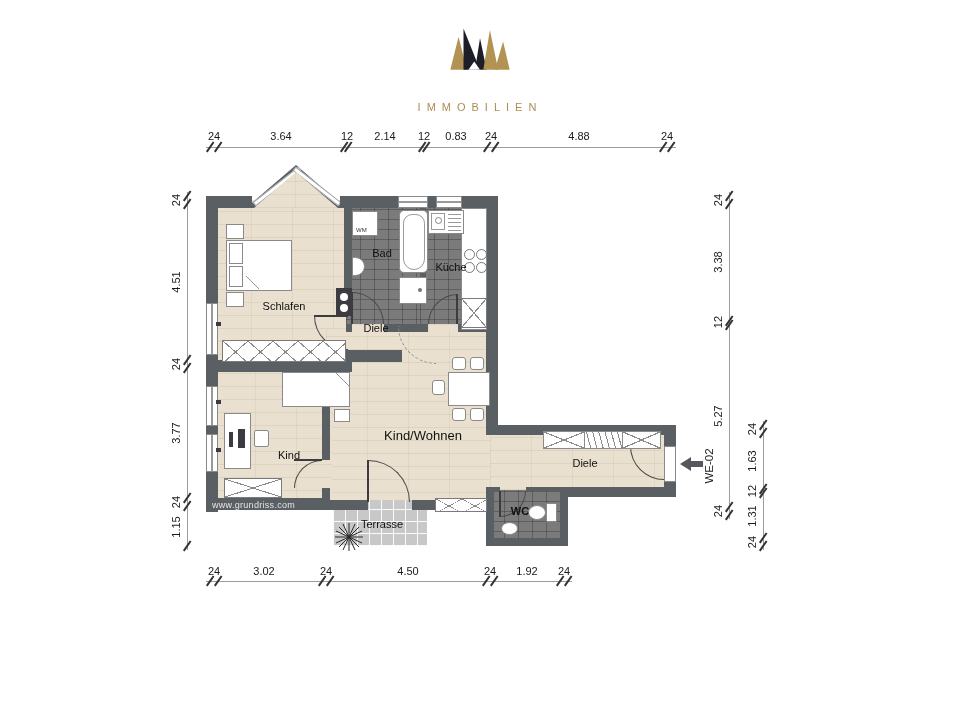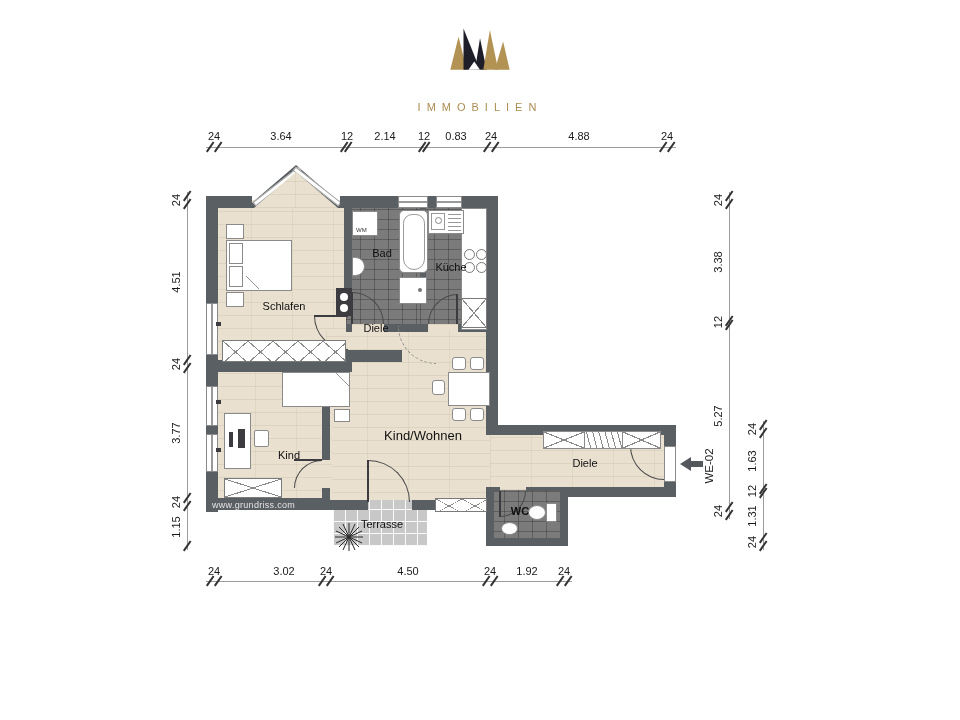--- a/index.html
+++ b/index.html
@@ -269,21 +269,21 @@
   <span class="dim" style="left:281px;top:136px">3.64</span>
   <span class="dim" style="left:347px;top:136px">12</span>
   <span class="dim" style="left:385px;top:136px">2.14</span>
   <span class="dim" style="left:424px;top:136px">12</span>
   <span class="dim" style="left:456px;top:136px">0.83</span>
   <span class="dim" style="left:491px;top:136px">24</span>
   <span class="dim" style="left:579px;top:136px">4.88</span>
   <span class="dim" style="left:667px;top:136px">24</span>
 
   <span class="dim" style="left:214px;top:571px">24</span>
-  <span class="dim" style="left:284px;top:571px">3.02</span>
+  <span class="dim" style="left:264px;top:571px">3.02</span>
   <span class="dim" style="left:326px;top:571px">24</span>
   <span class="dim" style="left:408px;top:571px">4.50</span>
   <span class="dim" style="left:490px;top:571px">24</span>
   <span class="dim" style="left:527px;top:571px">1.92</span>
   <span class="dim" style="left:564px;top:571px">24</span>
 
   <span class="dimv" style="left:176px;top:200px">24</span>
   <span class="dimv" style="left:176px;top:282px">4.51</span>
   <span class="dimv" style="left:176px;top:364px">24</span>
   <span class="dimv" style="left:176px;top:433px">3.77</span>

